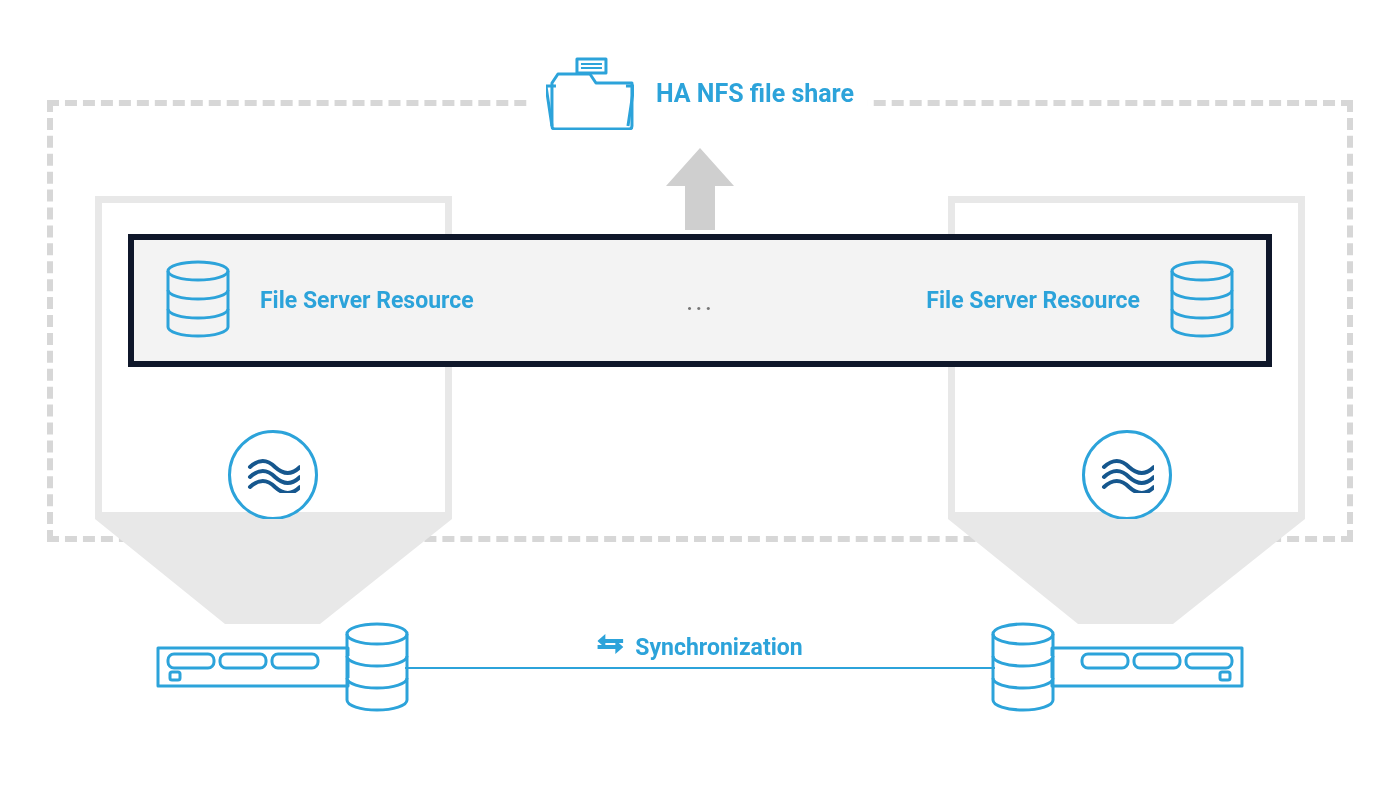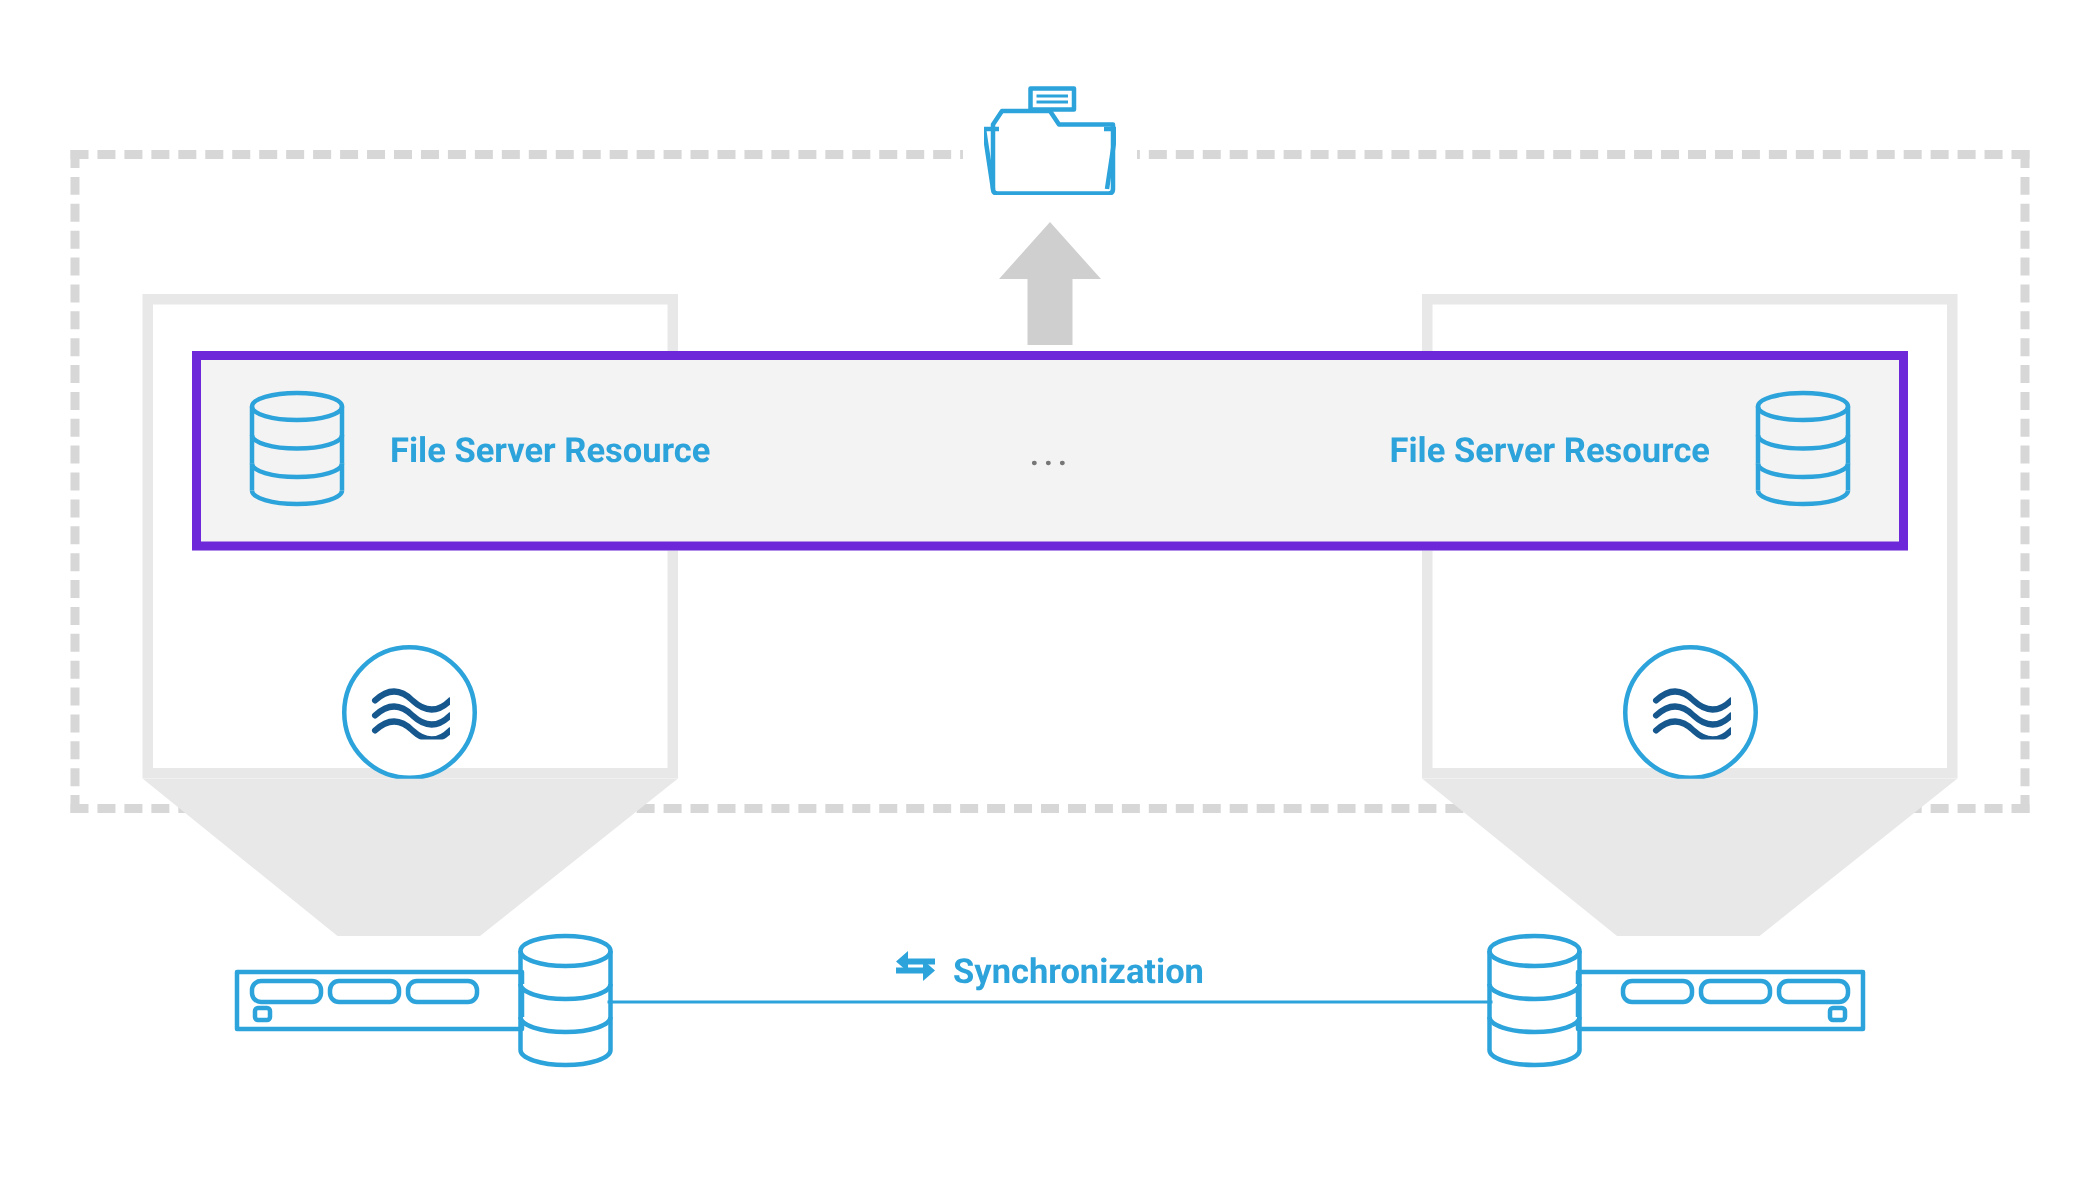--- a/index.html
+++ b/index.html
@@ -35,21 +35,21 @@
 
   .node-box {
     position: absolute; top: 196px; height: 323px; width: 357px;
     border: 7px solid #e8e8e8; background: #ffffff;
   }
   .node-left { left: 95px; }
   .node-right { right: 95px; }
 
   .resource-bar {
     position: absolute; left: 128px; right: 128px; top: 234px; height: 133px;
-    border: 6px solid #6d28d9; background: #f3f3f3;
+    border: 6px solid #0f172a; background: #f3f3f3;
     display: flex; align-items: center; justify-content: space-between;
     padding: 0 30px;
   }
   .res-group {
     display: flex; align-items: center; gap: 28px;
   }
   .res-label {
     color: #2ca3da; font-weight: 700; font-size: 23px;
   }
   .dots {
@@ -174,20 +174,21 @@
       <svg width="88" height="78" viewBox="0 0 88 78">
         <g fill="none" stroke="#2ca3da" stroke-width="3" stroke-linejoin="round">
           <path d="M31 7 h29 v14 h-29 z"></path>
           <path d="M35 12 h21 M35 16 h21" stroke-width="2"></path>
           <path d="M12 22 h32 l6 9 h36 v43 q0 3 -3 3 H9 q-3 0 -3 -3 V31 z" fill="#ffffff"></path>
           <path d="M6 74 L0 34 h10"></path>
           <path d="M82 74 L88 34 h-8"></path>
         </g>
       </svg>
     </span>
+    <span class="folder-label">HA NFS file share</span>
   </div>
 
   <svg class="funnel funnel-left" viewBox="0 0 357 105">
     <polygon points="0,0 357,0 225,105 130,105" fill="#e8e8e8"></polygon>
   </svg>
   <svg class="funnel funnel-right" viewBox="0 0 357 105">
     <polygon points="0,0 357,0 225,105 130,105" fill="#e8e8e8"></polygon>
   </svg>
 
   <div class="sync-line"></div>

